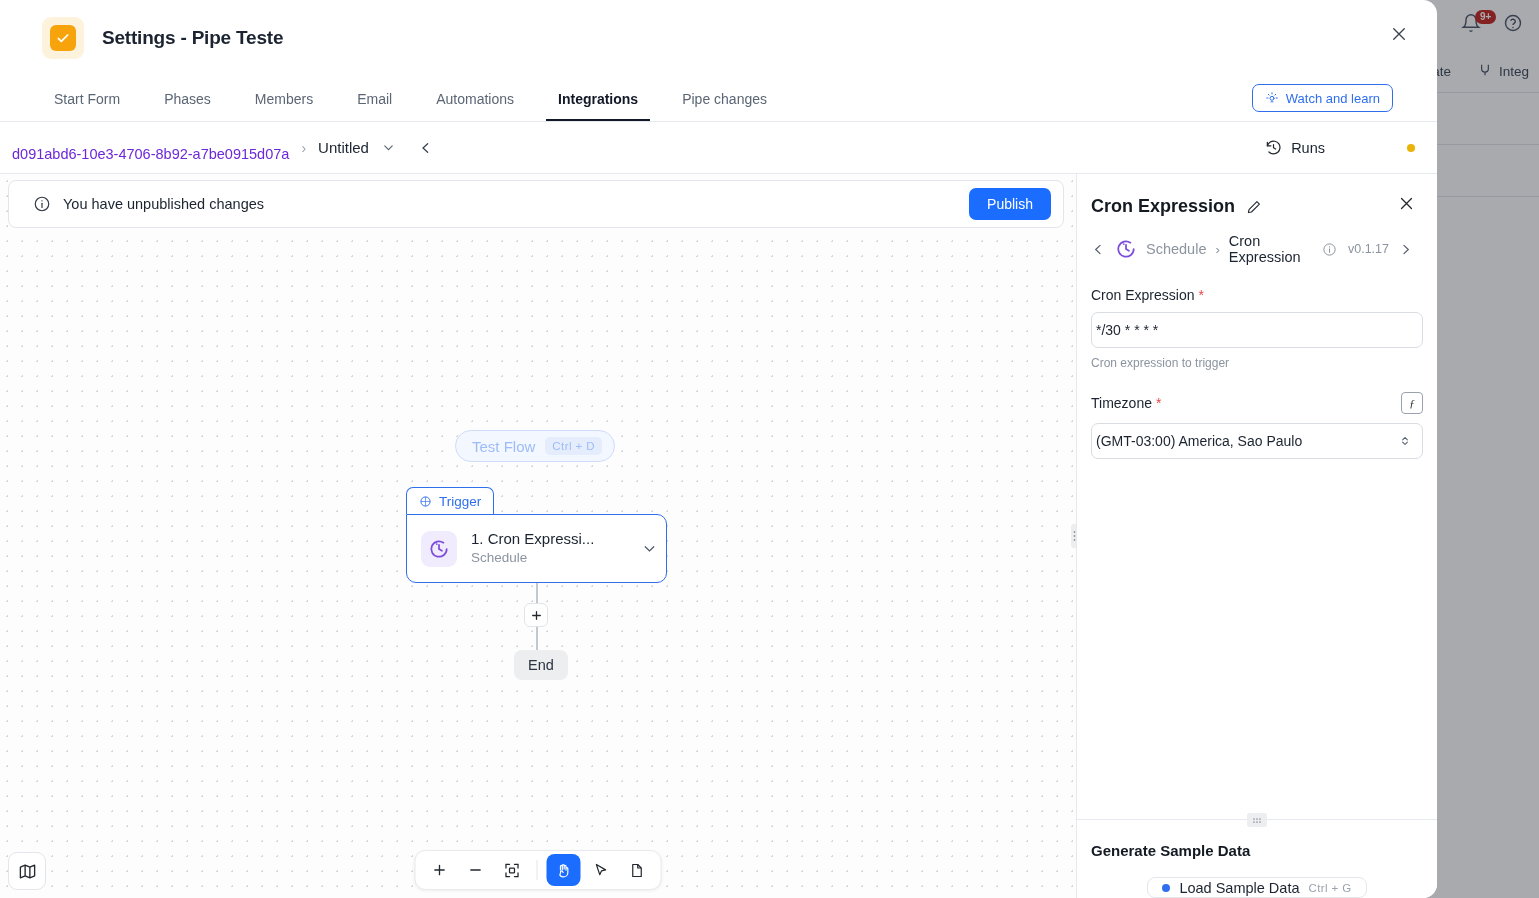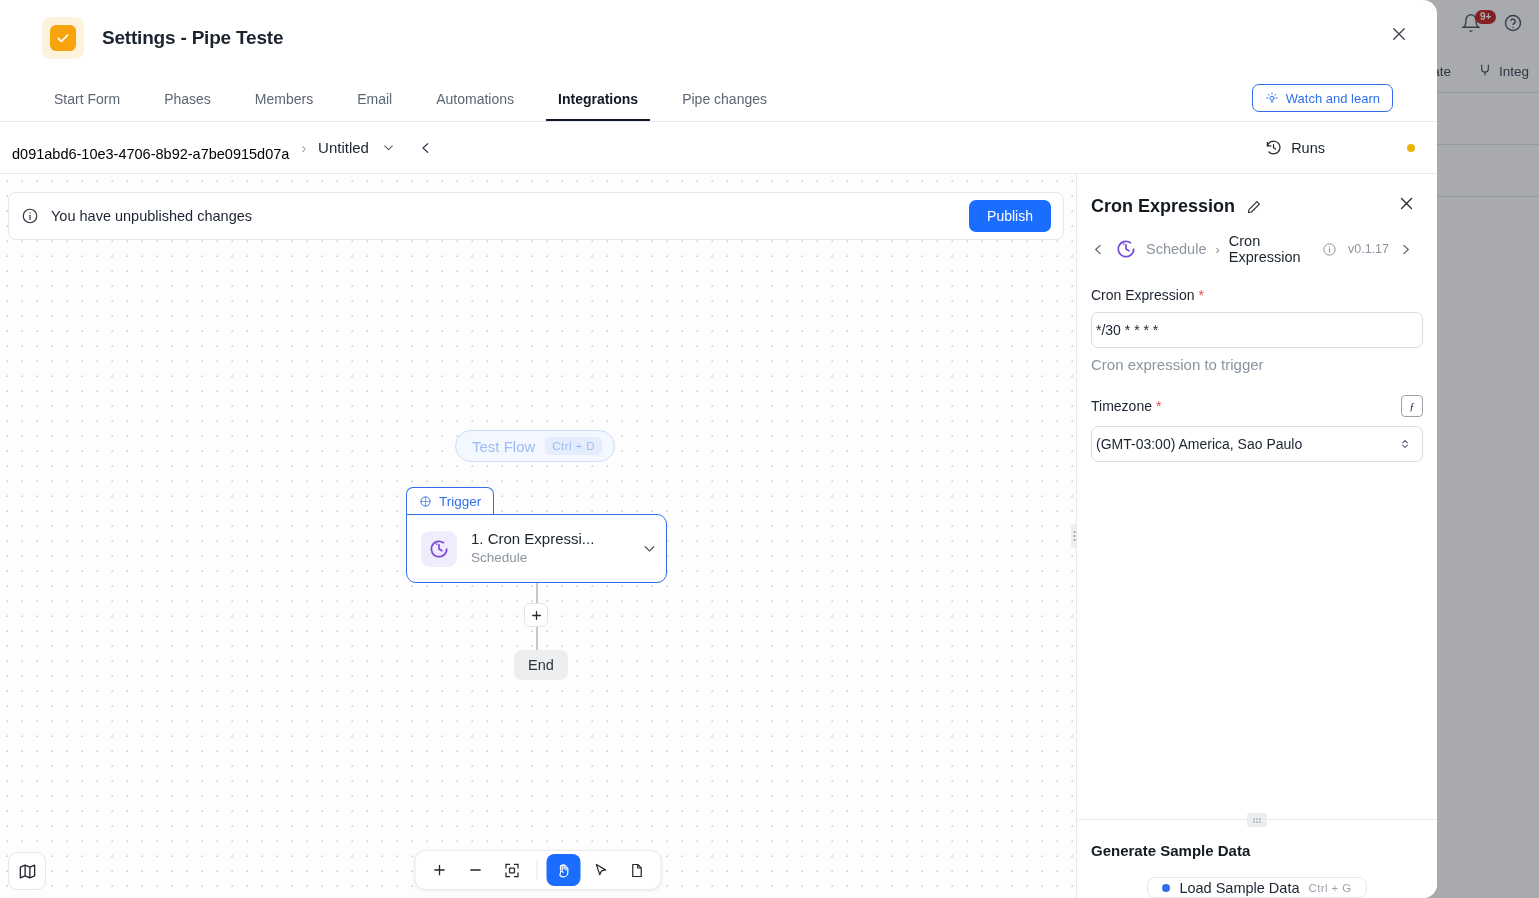--- a/index.html
+++ b/index.html
@@ -111,21 +111,21 @@
     padding: 0 12px; cursor: pointer;
   }
 
   .breadcrumb-bar {
     height: 52px; flex: 0 0 52px;
     display: flex; align-items: center;
     padding: 0 20px 0 12px;
     border-bottom: 1px solid #e6e9ed;
     position: relative;
   }
-  .bc-id { font-size: 14.5px; color: #000000; margin-top: 13px; }
+  .bc-id { font-size: 14.5px; color: #6d28d9; margin-top: 13px; }
   .bc-sep { margin: 0 12px; color: #9aa3ad; font-size: 14px; }
   .bc-name { font-size: 15px; color: #1b2430; }
   .bc-caret { margin-left: 12px; color: #5b6674; display:flex; }
   .bc-collapse {
     margin-left: 22px; color: #374151; display:flex; cursor: pointer;
   }
   .runs-wrap {
     position: absolute; right: 112px; top: 0; height: 100%;
     display: flex; align-items: center; gap: 9px; cursor: pointer;
   }
@@ -140,23 +140,23 @@
   
   .canvas {
     width: 1076px; flex: 0 0 1076px;
     position: relative;
     background-color: #fdfdfd;
     background-image: radial-gradient(#d4d7dc 1px, transparent 1px);
     background-size: 15px 15px;
     overflow: hidden;
   }
   .banner {
-    position: absolute; left: 8px; top: 18px; right: 12px; height: 48px;
+    position: absolute; left: 8px; top: 6px; right: 12px; height: 48px;
     background: #fff; border: 1px solid #e3e6ea; border-radius: 8px;
-    display: flex; align-items: center; padding: 0 12px 0 12px;
+    display: flex; align-items: center; padding: 0 12px 0 24px;
   }
   .banner-icon { color: #323b47; display: flex; margin-right: 12px; }
   .banner-text { font-size: 14.5px; color: #1b2430; flex: 1; }
   .publish-btn {
     background: #1a6dff; color: #fff; border: none; border-radius: 7px;
     font-size: 14px; height: 32px; padding: 0 18px; cursor: pointer;
     font-family: inherit;
   }
 
   .testflow {
@@ -290,21 +290,21 @@
     border: 1px solid #9aa3ad; border-radius: 4px;
     display: flex; align-items: center; justify-content: center;
     font-size: 11px; font-style: italic; color: #22272e; cursor: pointer;
     font-family: "Liberation Serif", serif;
   }
   .input {
     width: 100%; height: 36px; border: 1px solid #d9dde2; border-radius: 7px;
     padding: 0 4px; font-size: 14px; color: #1b2430;
     font-family: inherit; background: #fff; outline: none;
   }
-  .field-help { font-size: 15px; color: #8b949f; margin-top: 8px; }
+  .field-help { font-size: 12px; color: #8b949f; margin-top: 8px; }
   .select-wrap { position: relative; }
   .select-wrap .input { padding-right: 34px; }
   .sel-caret {
     position: absolute; right: 11px; top: 50%; transform: translateY(-50%);
     color: #4b5563; display: flex; pointer-events: none;
   }
 
   .panel-split {
     border-top: 1px solid #e6e9ed; position: relative; height: 0;
   }

